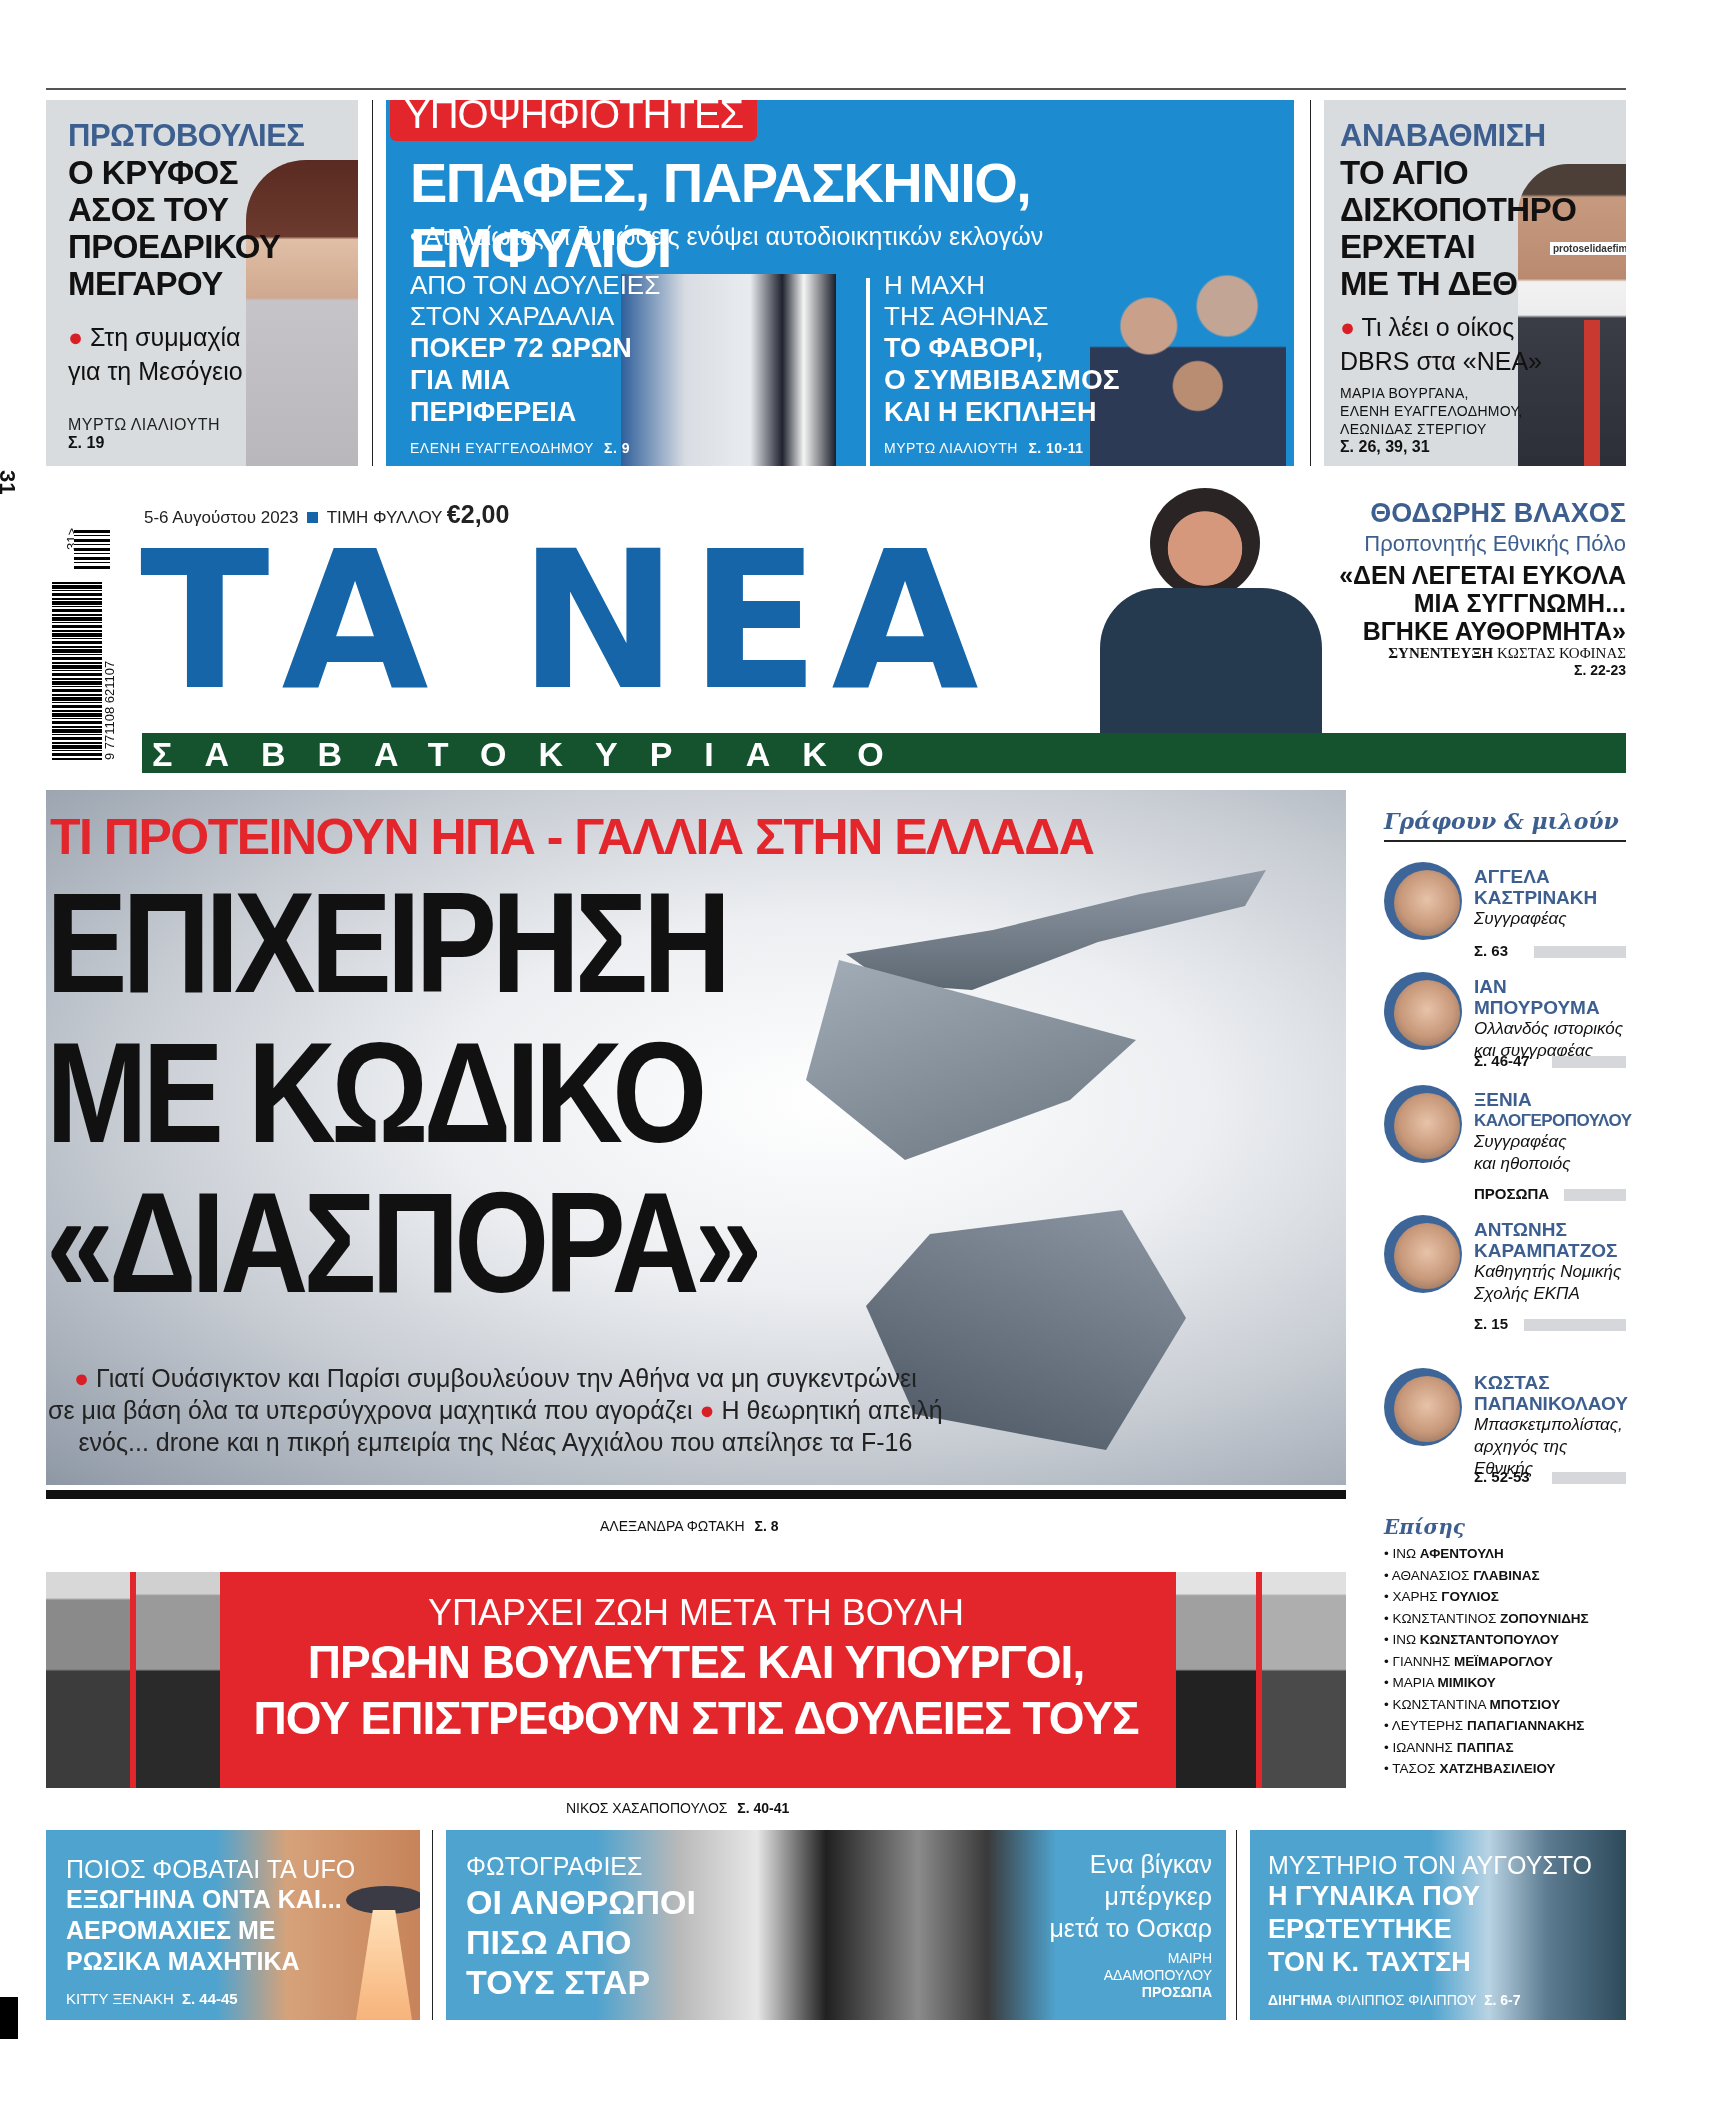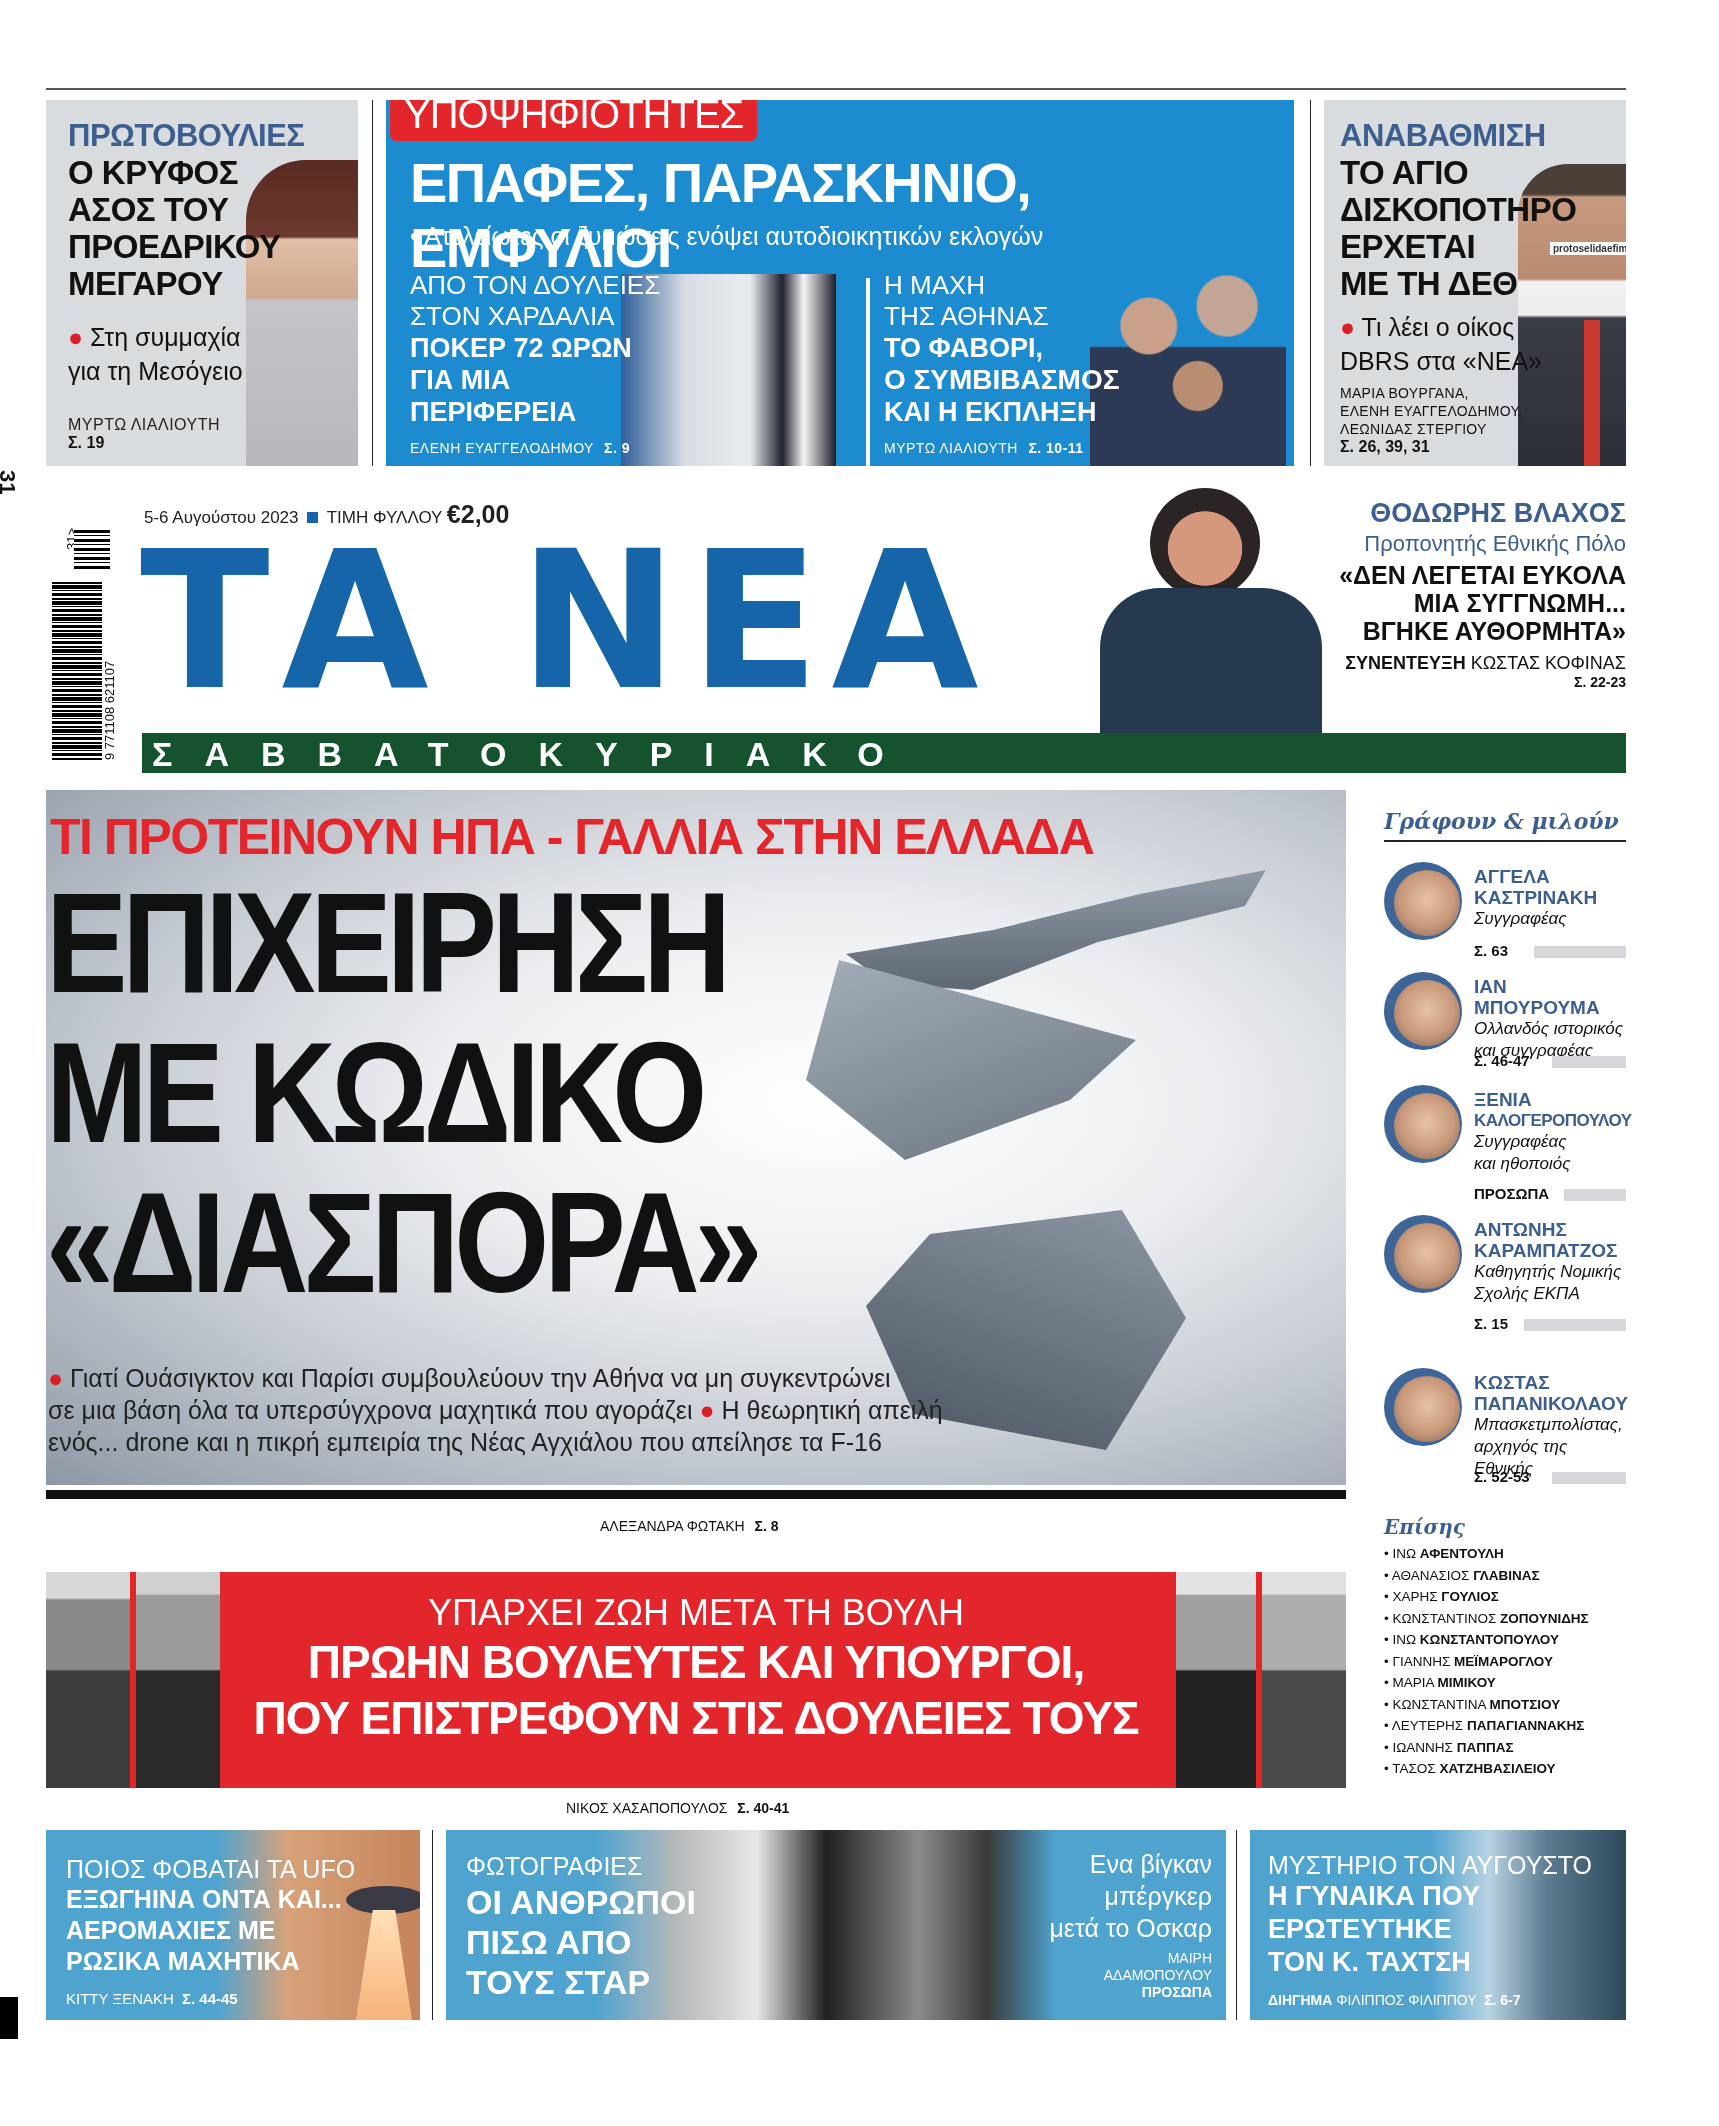--- a/index.html
+++ b/index.html
@@ -164,21 +164,21 @@
   <div style="position:absolute;left:10px;top:100px;width:222px;height:145px;border-radius:60px 60px 0 0;background:#25394f;"></div>
 </div>
 <div class="abs" style="right:93px;top:498px;text-align:right;width:480px;">
   <div style="font-size:27px;font-weight:700;color:#3d5f8f;">ΘΟΔΩΡΗΣ ΒΛΑΧΟΣ</div>
   <div style="font-size:22px;color:#3d5f8f;margin-top:2px;">Προπονητής Εθνικής Πόλο</div>
   <div style="font-size:25px;font-weight:700;line-height:28px;margin-top:4px;">
     <div>«ΔΕΝ ΛΕΓΕΤΑΙ ΕΥΚΟΛΑ</div>
     <div>ΜΙΑ ΣΥΓΓΝΩΜΗ...</div>
     <div>ΒΓΗΚΕ ΑΥΘΟΡΜΗΤΑ»</div>
   </div>
-  <div style="font-size:18px;margin-top:8px;">
+  <div style="font-size:15px;font-family:Liberation Serif, serif;">
     <span style="font-weight:700;">ΣΥΝΕΝΤΕΥΞΗ</span>
     <span>ΚΩΣΤΑΣ ΚΟΦΙΝΑΣ</span>
   </div>
   <div class="pageref" style="font-size:14px;">Σ. 22-23</div>
 </div>
 
 <div class="abs jetphoto" style="left:46px;top:790px;width:1300px;height:695px;">
 
   <div style="position:absolute;left:800px;top:80px;width:420px;height:120px;background:linear-gradient(180deg,#8f9aa6,#5e6873);clip-path:polygon(0 70%,35% 50%,70% 20%,100% 0,95% 30%,60% 60%,30% 100%,10% 95%);"></div>
   <div style="position:absolute;left:760px;top:170px;width:330px;height:200px;background:linear-gradient(160deg,#a3adb8,#6b7580);clip-path:polygon(10% 0,100% 40%,80% 70%,30% 100%,0 60%);"></div>
@@ -187,21 +187,21 @@
 </div>
 
 <div class="abs" style="left:50px;top:808px;font-size:50px;font-weight:700;color:#e3262c;letter-spacing:-1.5px;">ΤΙ ΠΡΟΤΕΙΝΟΥΝ ΗΠΑ - ΓΑΛΛΙΑ ΣΤΗΝ ΕΛΛΑΔΑ</div>
 
 <div class="abs" style="left:46px;top:868px;">
   <div style="font-size:142px;line-height:150px;font-weight:700;letter-spacing:-6px;transform:scaleX(0.86);transform-origin:left top;">ΕΠΙΧΕΙΡΗΣΗ</div>
   <div style="font-size:142px;line-height:150px;font-weight:700;letter-spacing:-6px;transform:scaleX(0.86);transform-origin:left top;">ΜΕ ΚΩΔΙΚΟ</div>
   <div style="font-size:142px;line-height:150px;font-weight:700;letter-spacing:-6px;transform:scaleX(0.86);transform-origin:left top;">«ΔΙΑΣΠΟΡΑ»</div>
 </div>
 
-<div class="abs" style="left:48px;top:1362px;font-size:25px;line-height:32px;color:#222;">
+<div class="abs" style="left:48px;top:1362px;font-size:25px;line-height:32px;color:#222;text-align:center;">
   <div><span class="bullet-red">●</span> <span>Γιατί Ουάσιγκτον και Παρίσι συμβουλεύουν την Αθήνα να μη συγκεντρώνει</span></div>
   <div><span>σε μια βάση όλα τα υπερσύγχρονα μαχητικά που αγοράζει</span> <span class="bullet-red">●</span> <span>Η θεωρητική απειλή</span></div>
   <div>ενός... drone και η πικρή εμπειρία της Νέας Αγχιάλου που απείλησε τα F-16</div>
 </div>
 
 <div class="abs" style="left:46px;top:1490px;width:1300px;height:9px;background:#111;"></div>
 
 <div class="abs" style="left:600px;top:1518px;font-size:14px;">
   <span>ΑΛΕΞΑΝΔΡΑ ΦΩΤΑΚΗ</span>
   <span class="pageref" style="font-size:14px;margin-left:6px;">Σ. 8</span>

